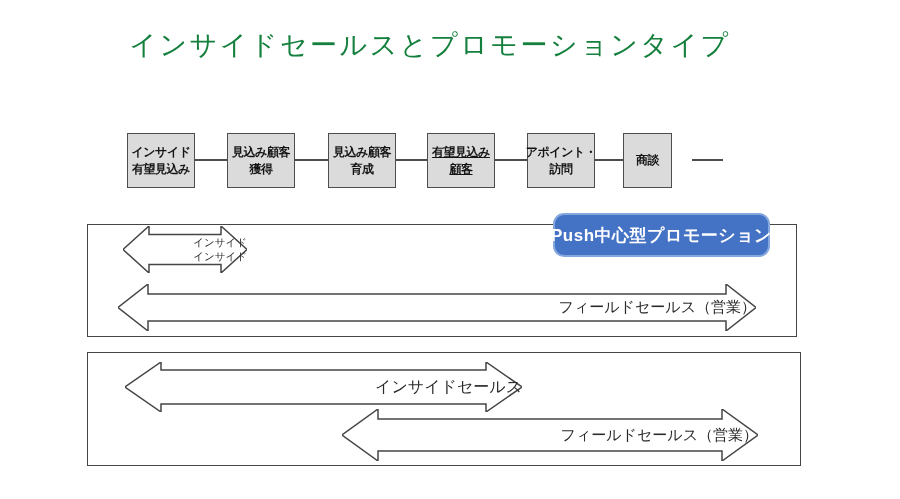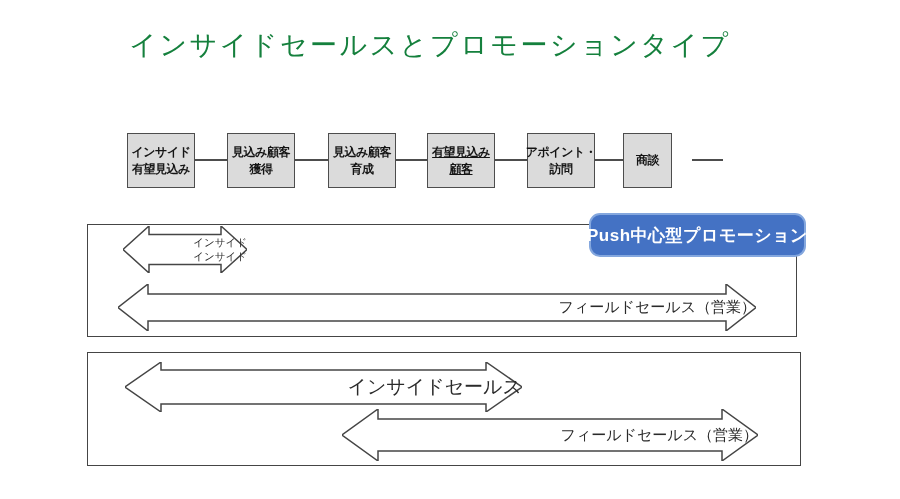--- a/index.html
+++ b/index.html
@@ -23,38 +23,38 @@
   .connector{position:absolute;top:159px;height:1.5px;background:#4d4d4d;z-index:1;}
   
   .panel{position:absolute;border:1.5px solid #454545;background:#fff;box-sizing:border-box;z-index:1;}
   .panel-1{left:87px;top:224px;width:710px;height:113px;}
   .panel-2{left:87px;top:352px;width:714px;height:114px;}
   
   .badge{
     position:absolute;box-sizing:border-box;z-index:4;
     background:#4472c4;border:2px solid #84a7de;border-radius:11px;
     display:flex;align-items:center;justify-content:center;
-    color:#ffffff;font-size:17px;font-weight:600;letter-spacing:0.5px;white-space:nowrap;margin-left:36px;
+    color:#ffffff;font-size:17px;font-weight:600;letter-spacing:0.5px;white-space:nowrap;
   }
   .badge-push{left:553px;top:213px;width:217px;height:44px;}
   .badge-pull{left:572px;top:347px;width:203px;height:45px;}
   
   .arrow{position:absolute;z-index:3;}
   .arrow svg{display:block;}
   .arrow .lbl{
     position:absolute;left:0;top:0;width:100%;height:100%;
     display:flex;flex-direction:column;align-items:flex-end;justify-content:center;
     color:#2a2a2a;text-align:center;white-space:nowrap;
   }
   .arrow-a1{left:123px;top:226px;}
   .arrow-a1 .lbl{font-size:10.5px;line-height:1.3;}
   .arrow-a2{left:118px;top:284px;}
   .arrow-a2 .lbl{font-size:15px;}
   .arrow-a3{left:125px;top:362px;}
-  .arrow-a3 .lbl{font-size:19px;}
+  .arrow-a3 .lbl{font-size:16px;}
   .arrow-a4{left:342px;top:409px;}
   .arrow-a4 .lbl{font-size:15px;}
   .shape{fill:#ffffff;stroke:#454545;stroke-width:1.5;stroke-linejoin:miter;}
 </style>
 </head>
 <body>
 
 <div class="canvas">
 
   <div class="page-title">インサイドセールスとプロモーションタイプ</div>

